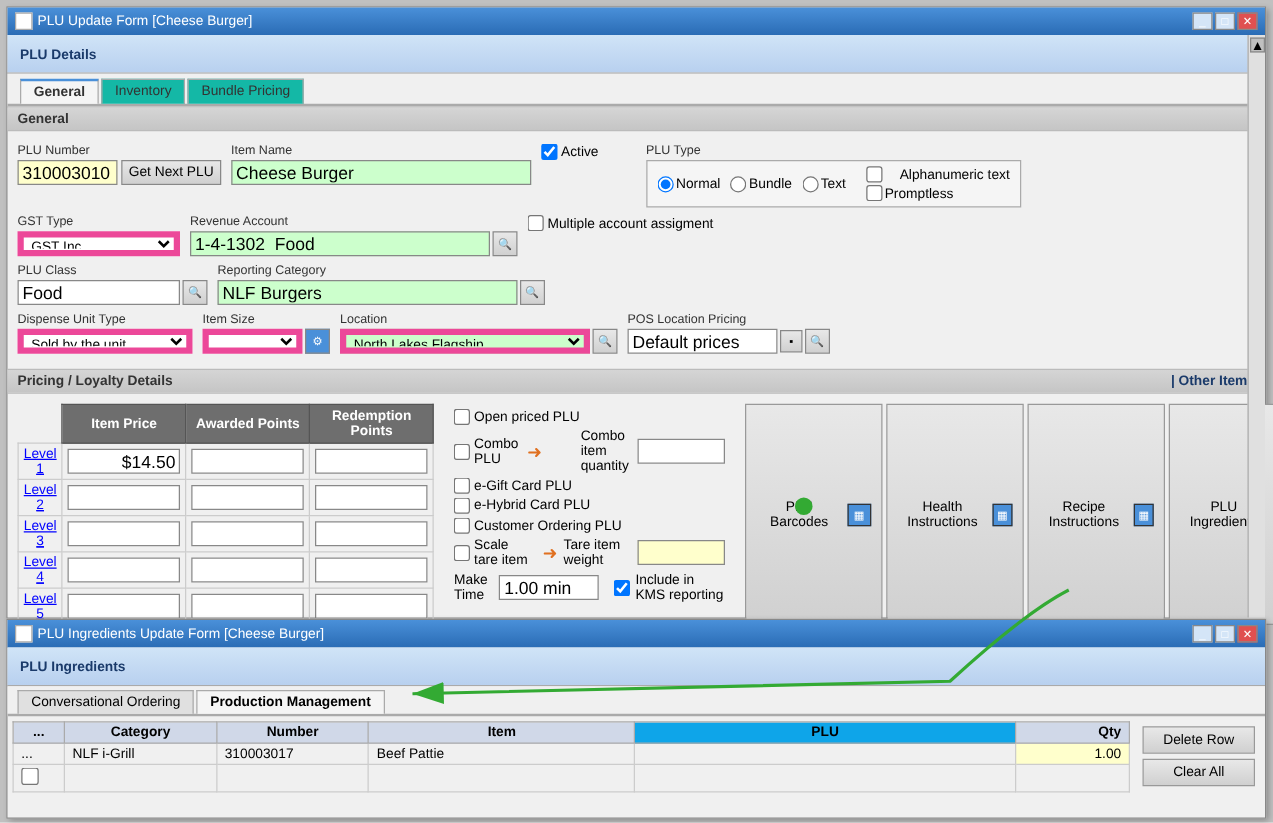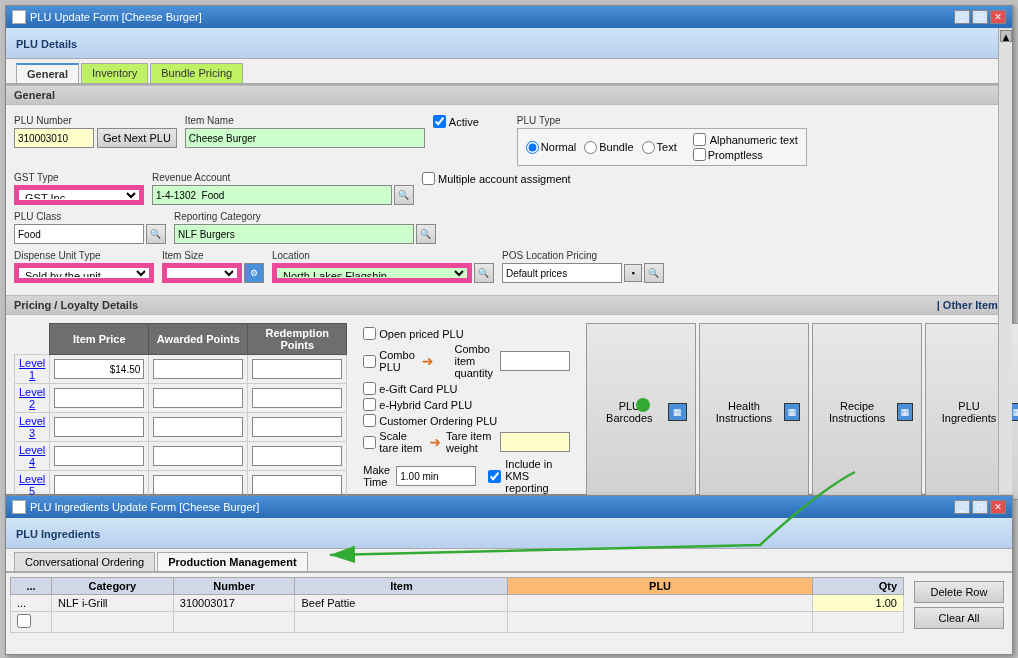--- a/index.html
+++ b/index.html
@@ -69,21 +69,21 @@
 
     .tabs-bar {
       background: #f0f0f0;
       padding: 4px 10px 0;
       display: flex;
       gap: 2px;
       border-bottom: 2px solid #aaa;
     }
     .tab {
       padding: 3px 10px;
-      background: #bef264;
+      background: #14b8a6;
       border: 1px solid #aaa;
       border-bottom: none;
       cursor: pointer;
       color: #333;
     }
     .tab.active {
       background: #f5f5f5;
       font-weight: bold;
       border-top: 2px solid #4a90d9;
     }
@@ -118,21 +118,21 @@
       font-size: 10px;
       color: #333;
       font-weight: normal;
     }
 
     input[type="text"] {
       height: 20px;
       border: 1px solid #888;
       padding: 1px 3px;
       background: white;
-      font-size: 10px;
+      font-size: 14px;
     }
 
     select {
       height: 20px;
       border: 5px solid #ec4899;
       padding: 1px 2px;
       background: white;
       font-size: 11px;
     }
 
@@ -275,21 +275,21 @@
       border: 1px solid #ccc;
       padding: 2px 6px;
     }
     .ing-table .col-dots {
       width: 20px;
       text-align: center;
     }
     .ing-table .col-category { width: 80px; }
     .ing-table .col-number { width: 80px; }
     .ing-table .col-item { width: 140px; }
-    .ing-table .col-plu { width: 200px; text-align: center; background: #fdba74; }
+    .ing-table .col-plu { width: 200px; text-align: center; background: #0ea5e9; }
     .ing-table .col-qty { width: 60px; text-align: right; }
 
     .ing-buttons {
       display: flex;
       flex-direction: column;
       gap: 4px;
       padding: 4px;
     }
     .ing-action-btn {
       background: linear-gradient(to bottom, #e8e8e8, #d0d0d0);
@@ -410,21 +410,21 @@
             </div>
             <div style="display:flex;align-items:center;gap:2px;">
               <input type="radio" name="plutype" style="">
               <span>Bundle</span>
             </div>
             <div style="display:flex;align-items:center;gap:2px;">
               <input type="radio" name="plutype" style="">
               <span>Text</span>
             </div>
             <div style="display:flex;flex-direction:column;gap:2px;margin-left:8px;">
-              <div style="display:flex;align-items:center;gap:4px;">
+              <div style="display:flex;align-items:center;gap:14px;">
                 <input type="checkbox" style="">
                 <span>Alphanumeric text</span>
               </div>
               <div style="display:flex;align-items:center;gap:2px;">
                 <input type="checkbox" style="">
                 <span>Promptless</span>
               </div>
             </div>
           </div>
         </div>
@@ -557,28 +557,28 @@
     <div style="flex:1;padding:0 8px;">
       <div class="checkbox-list">
         <div style="display:flex;align-items:center;gap:3px;">
           <input type="checkbox" style="">
           <span>Open priced PLU</span>
         </div>
         <div style="display:flex;align-items:center;gap:3px;">
           <input type="checkbox" style="">
           <span>Combo PLU</span>
           <span style="color:#e07020;font-size:14px;margin-left:4px;">➜</span>
-          <span style="margin-left:2px;padding-left:16px;">Combo item quantity</span>
+          <span style="margin-left:12px;padding-left:16px;">Combo item quantity</span>
           <input type="text" style="width: 70px; margin-left: 4px;">
         </div>
         <div style="display:flex;align-items:center;gap:3px;">
           <input type="checkbox" style="">
           <span>e-Gift Card PLU</span>
         </div>
-        <div style="display:flex;align-items:center;gap:3px;">
+        <div style="display:flex;align-items:flex-start;gap:3px;">
           <input type="checkbox" style="">
           <span>e-Hybrid Card PLU</span>
         </div>
         <div style="display:flex;align-items:center;gap:3px;">
           <input type="checkbox" style="">
           <span>Customer Ordering PLU</span>
         </div>
         <div style="display:flex;align-items:center;gap:3px;">
           <input type="checkbox" style="">
           <span>Scale tare item</span>

